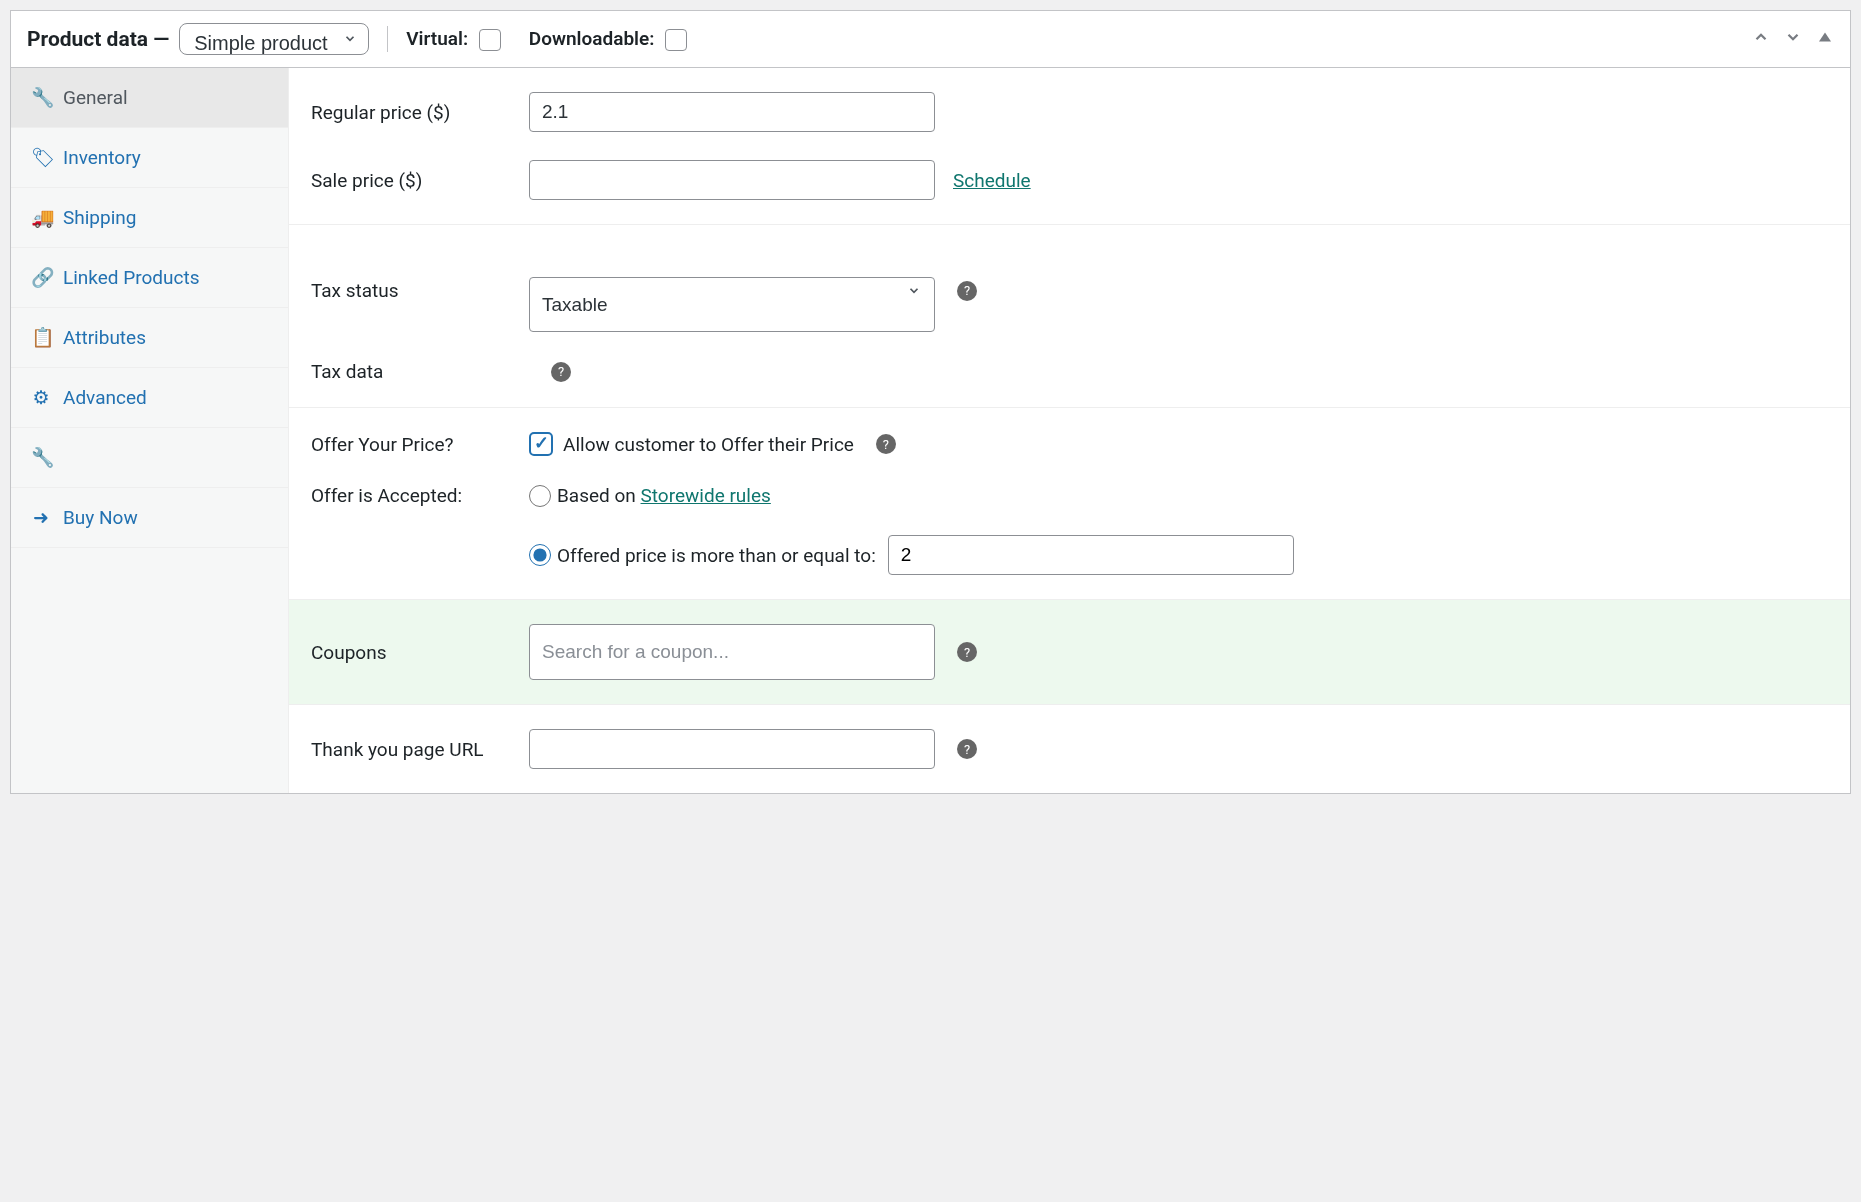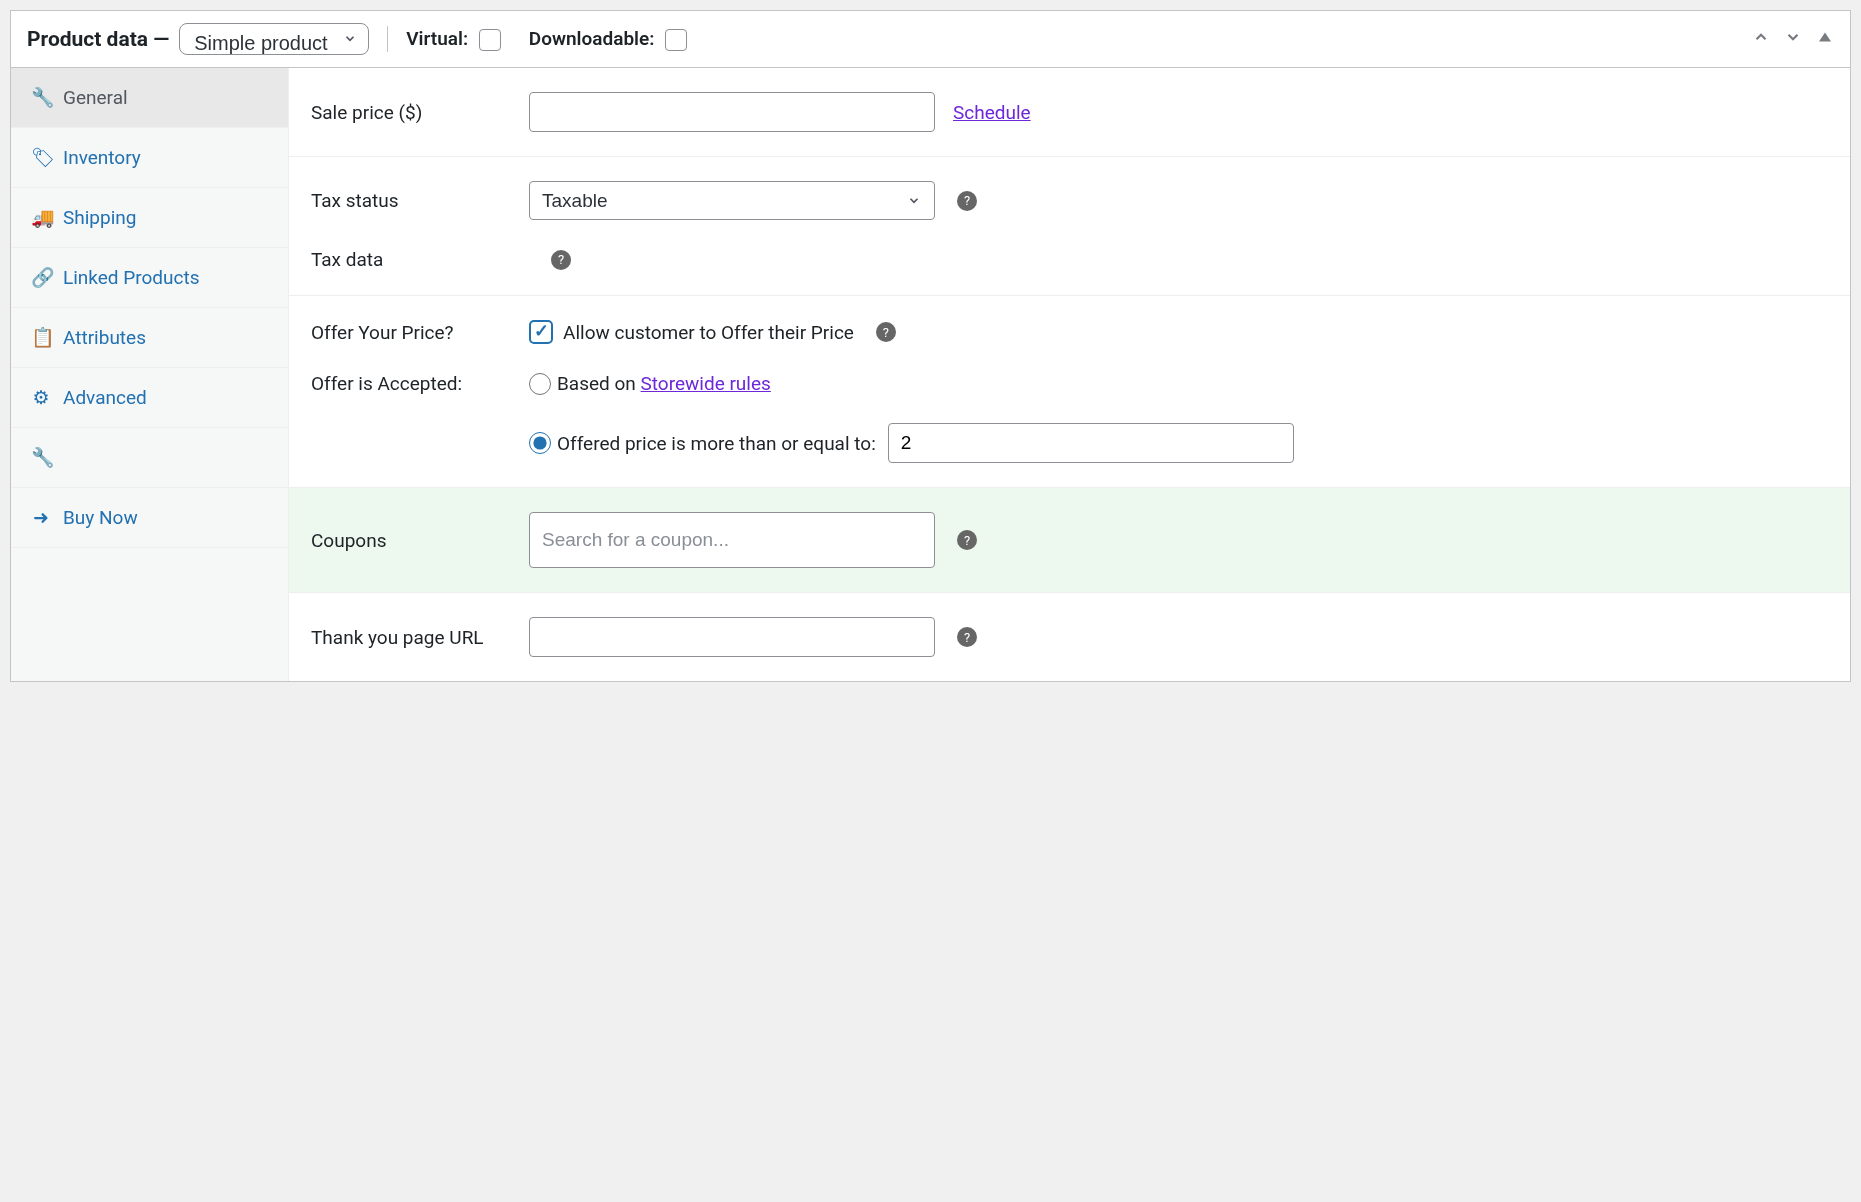--- a/index.html
+++ b/index.html
@@ -24,24 +24,24 @@
   .tab { display: flex; align-items: center; gap: 12px; padding: 18px 20px; border-bottom: 1px solid #eee; color: #2271b1; cursor: pointer; font-size: 19px; }
   .tab.active { background: #e8e8e8; color: #50575e; }
   .tab .ico { width: 20px; text-align: center; color: inherit; }
   .content { flex: 1; }
   .section { border-bottom: 1px solid #eee; padding: 10px 0; }
   .section.green { background: #edf9ee; }
   .row { display: flex; align-items: center; padding: 14px 0 14px 22px; }
   .row-label { width: 218px; color: #1d2327; font-size: 19px; }
   .text-input { width: 406px; padding: 8px 12px; border: 1px solid #8c8f94; border-radius: 4px; font-size: 19px; color: #2c3338; background: #fff; }
   .text-input::placeholder { color: #8a8f96; }
-  .select-input { width: 406px; padding: 8px 12px; border: 1px solid #8c8f94; border-radius: 4px; font-size: 19px; color: #2c3338; background: #fff; appearance: none; -webkit-appearance: none; }
+  .select-input { width: 406px; padding: 16px 12px; border: 1px solid #8c8f94; border-radius: 4px; font-size: 19px; color: #2c3338; background: #fff; appearance: none; margin-top: 28px; -webkit-appearance: none; }
   .sel-wrap { position: relative; display: inline-block; }
   .sel-wrap .chev { position: absolute; right: 14px; top: 50%; transform: translateY(-50%); pointer-events: none; color: #50575e; }
-  .link { color: #6d28d9; text-decoration: underline; cursor: pointer; }
+  .link { color: #0f766e; text-decoration: underline; cursor: pointer; }
   .after-gap { margin-left: 18px; }
   .help-icon { display: inline-flex; width: 20px; height: 20px; border-radius: 50%; background: #666; color: #fff; font-size: 13px; align-items: center; justify-content: center; margin-left: 22px; cursor: pointer; }
   input[type=radio].rad { width: 22px; height: 22px; accent-color: #2271b1; cursor: pointer; vertical-align: middle; }
   .radio-line { display: flex; align-items: center; gap: 6px; margin-left: 0; }
   .radio-line .txt { font-size: 19px; }
   .offer-input { width: 406px; padding: 8px 12px; border: 1px solid #8c8f94; border-radius: 4px; font-size: 19px; background: #fff; margin-left: 6px; }
 </style>
 </head>
 <body>
 
@@ -115,20 +115,24 @@
       <div class="tab">
         <span class="ico">➜</span>
         <span>Buy Now</span>
       </div>
     </div>
 
     <div class="content">
 
       <div class="section">
         <div class="row">
+          <span class="row-label">Regular price ($)</span>
+          <input type="text" class="text-input" value="2.1" style="">
+        </div>
+        <div class="row">
           <span class="row-label">Sale price ($)</span>
           <input type="text" class="text-input" value="" style="">
           <a class="link after-gap">Schedule</a>
         </div>
       </div>
 
       <div class="section">
         <div class="row">
           <span class="row-label">Tax status</span>
           <span class="sel-wrap">

